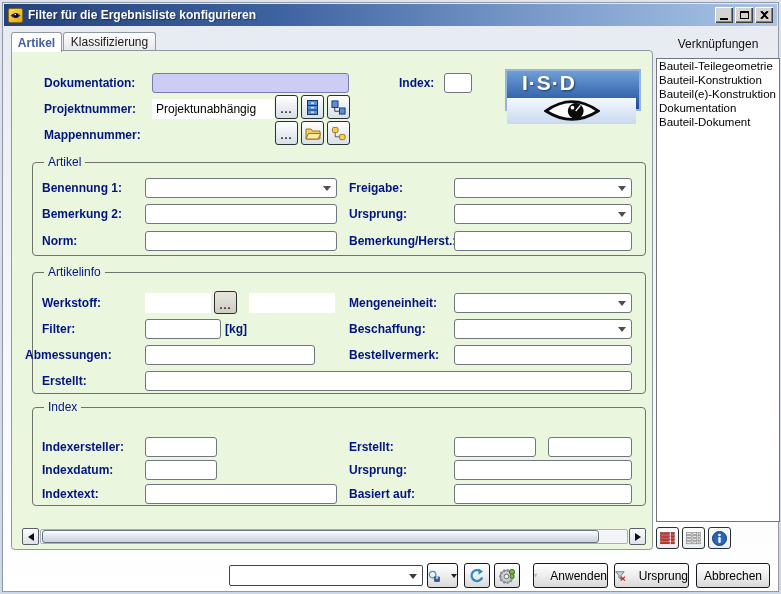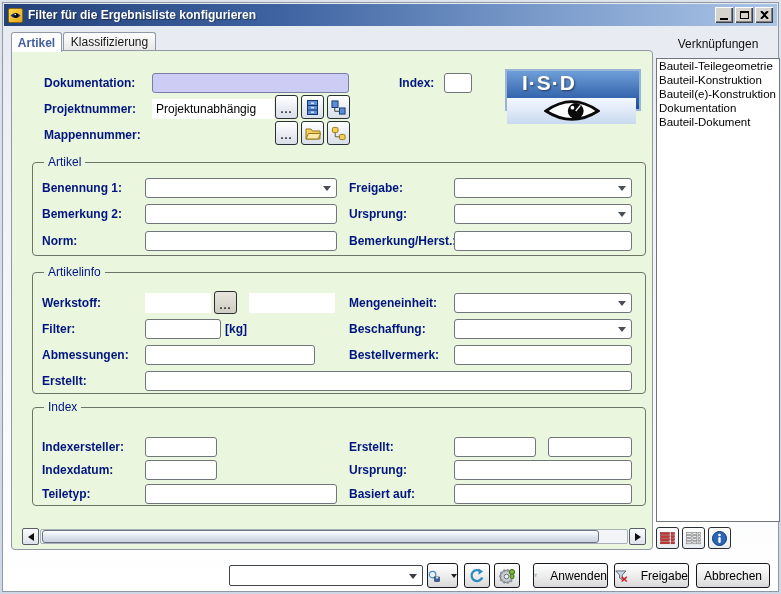--- a/index.html
+++ b/index.html
@@ -200,21 +200,21 @@
     <div class="flatfield" style="left:237px;top:242px;width:86px"></div>
     <span class="lbl" style="left:337px;top:245px">Mengeneinheit:</span>
     <div class="combo" style="left:442px;top:242px;width:178px"><span></span><span class="arr"></span></div>
 
     <span class="lbl" style="left:30px;top:271px">Filter:</span>
     <input class="ti" style="left: 133px; top: 268px; width: 76px;" value="">
     <span class="lbl" style="left:213px;top:271px">[kg]</span>
     <span class="lbl" style="left:337px;top:271px">Beschaffung:</span>
     <div class="combo" style="left:442px;top:268px;width:178px"><span></span><span class="arr"></span></div>
 
-    <span class="lbl" style="left:30px;top:297px">Abmessungen:</span>
+    <span class="lbl" style="left:13px;top:297px">Abmessungen:</span>
     <input class="ti" style="left: 133px; top: 294px; width: 170px;" value="">
     <span class="lbl" style="left:337px;top:297px">Bestellvermerk:</span>
     <input class="ti" style="left: 442px; top: 294px; width: 178px;" value="">
 
     <span class="lbl" style="left:30px;top:323px">Erstellt:</span>
     <input class="ti" style="left: 133px; top: 320px; width: 487px;" value="">
 
     <div class="groupbox" style="left:20px;top:356px;width:614px;height:99px"></div>
     <span class="grouplbl" style="left:32px;top:349px">Index</span>
 
@@ -222,21 +222,21 @@
     <input class="ti" style="left: 133px; top: 386px; width: 72px;" value="">
     <span class="lbl" style="left:337px;top:389px">Erstellt:</span>
     <input class="ti" style="left: 442px; top: 386px; width: 82px;" value="">
     <input class="ti" style="left: 536px; top: 386px; width: 84px;" value="">
 
     <span class="lbl" style="left:30px;top:412px">Indexdatum:</span>
     <input class="ti" style="left: 133px; top: 409px; width: 72px;" value="">
     <span class="lbl" style="left:337px;top:412px">Ursprung:</span>
     <input class="ti" style="left: 442px; top: 409px; width: 178px;" value="">
 
-    <span class="lbl" style="left:30px;top:436px">Teiletyp:</span>
+    <span class="lbl" style="left:30px;top:436px">Indextext:</span>
     <input class="ti" style="left: 133px; top: 433px; width: 192px;" value="">
     <span class="lbl" style="left:337px;top:436px">Basiert auf:</span>
     <input class="ti" style="left: 442px; top: 433px; width: 178px;" value="">
 
     <div class="hscroll">
       <div class="sb-arrow" style="left:0">
             <span class="tri-l"></span>
           </div>
       <div class="sb-track">
         <div class="sb-thumb"></div>
@@ -330,21 +330,21 @@
       <path d="M1 1 h12 L8.6 6.2 v5.6 L5.4 9.6 V6.2 Z" fill="#c9d4e0" stroke="#4a5a6a"></path>
     </svg>
     <span>Anwenden</span>
   </div>
 
   <div class="fbtn" style="left:611px;width:75px">
     <svg width="15" height="14" viewBox="0 0 15 14">
       <path d="M1 1 h12 L8.6 6 v5.4 L5.4 9.4 V6 Z" fill="#c9d4e0" stroke="#4a5a6a"></path>
       <path d="M8 8 l6 5.5 M14 8 l-6 5.5" stroke="#d42020" stroke-width="1.8"></path>
     </svg>
-    <span>Freigabe</span>
+    <span>Ursprung</span>
   </div>
 
   <div class="fbtn" style="left:693px;width:74px">
     <span>Abbrechen</span>
   </div>
 
 </div>
 </div>
 
 </body></html>

